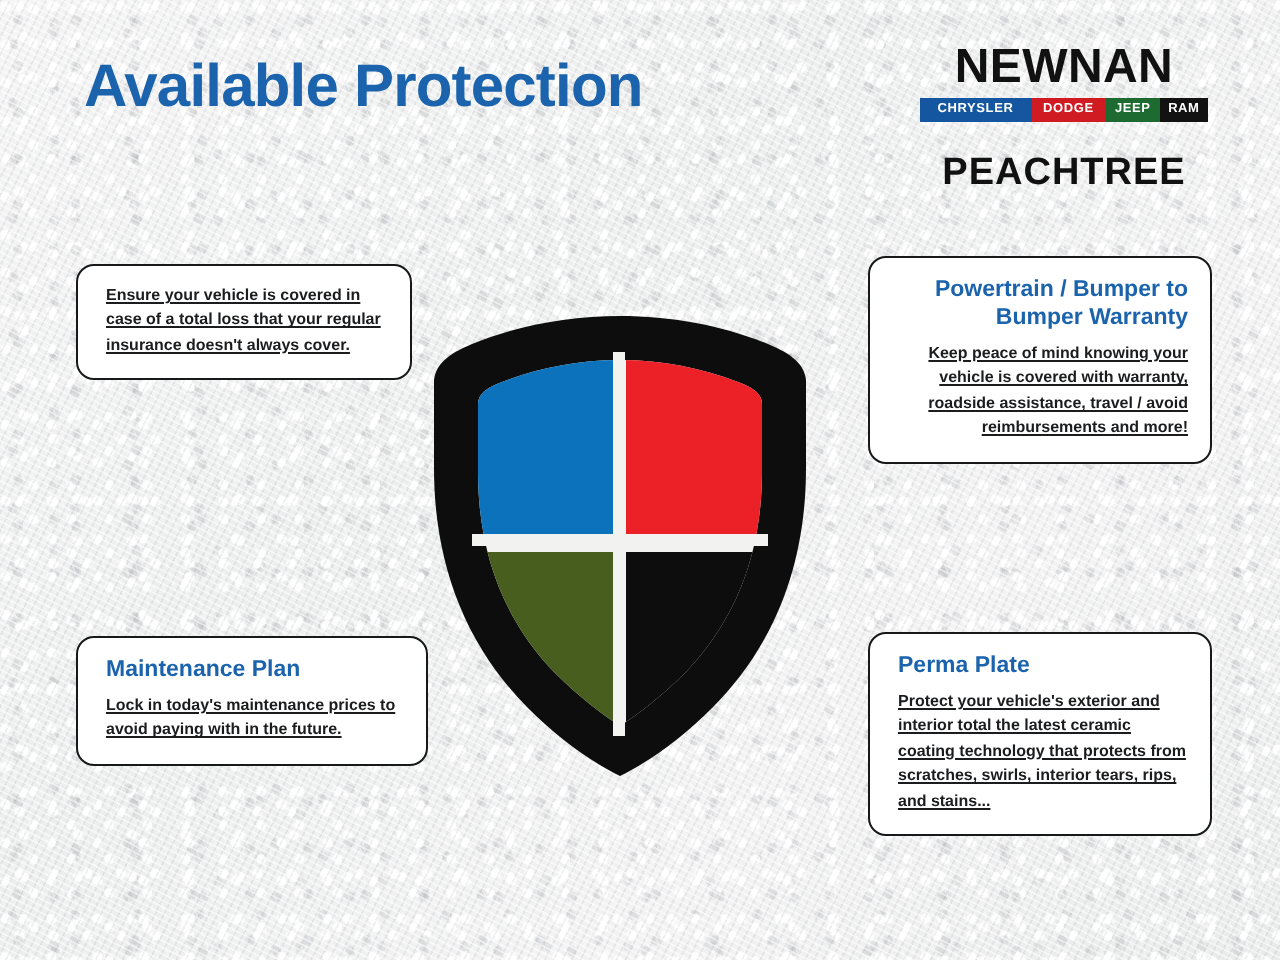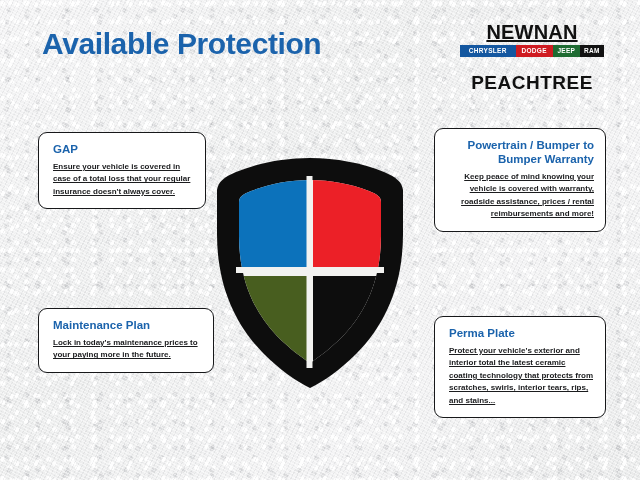--- a/index.html
+++ b/index.html
@@ -61,21 +61,21 @@
     text-align:center;
   }
   .logo-word {
     font-size:20px;
     font-weight:bold;
     color:#111111;
     letter-spacing:0.2px;
     line-height:1.0;
     white-space:nowrap;
   }
-  #logo-newnan { font-size:20px;text-decoration:underline; }
+  #logo-newnan { font-size:24px; }
   #logo-peachtree { font-size:19px; margin-top:16px; letter-spacing:0.5px; }
 
   #brand-bar {
     display:flex;
     width:100%;
     height:12px;
     margin:3px 0 2px 0;
     overflow:hidden;
   }
   .brand-seg {
@@ -113,21 +113,21 @@
   .card-body {
     color:#1b1c1e;
     font-size:8px;
     line-height:1.55;
     font-weight:bold;
     text-decoration:underline;
   }
 
   #card-gap          { left:38px;  top:132px; width:168px; }
   #card-powertrain   { left:434px; top:128px; width:172px;text-align:right; }
-  #card-maintenance  { left:38px;  top:308px; width:176px; }
+  #card-maintenance  { left:38px;  top:318px; width:176px; }
   #card-permaplate   { left:434px; top:316px; width:172px; }
 
   
   #shield-wrap {
     position:absolute;
     left:212px; top:156px;
     width:196px; height:234px;
     z-index:3;
   }
   #shield-wrap svg { display:block; width:100%; height:100%; }
@@ -144,32 +144,31 @@
     <div id="brand-bar">
       <div class="brand-seg brand-chrysler">CHRYSLER</div>
       <div class="brand-seg brand-dodge">DODGE</div>
       <div class="brand-seg brand-jeep">JEEP</div>
       <div class="brand-seg brand-ram">RAM</div>
     </div>
     <div class="logo-word" id="logo-peachtree">PEACHTREE</div>
   </div>
 
   <div class="card" id="card-gap">
-    <div class="card-title">GAP</div>
     <div class="card-body">Ensure your vehicle is covered in case of a total loss that your regular insurance doesn't always cover.</div>
   </div>
 
   <div class="card" id="card-powertrain">
     <div class="card-title">Powertrain / Bumper to Bumper Warranty</div>
-    <div class="card-body">Keep peace of mind knowing your vehicle is covered with warranty, roadside assistance, prices / rental reimbursements and more!</div>
+    <div class="card-body">Keep peace of mind knowing your vehicle is covered with warranty, roadside assistance, travel / avoid reimbursements and more!</div>
   </div>
 
   <div class="card" id="card-maintenance">
     <div class="card-title">Maintenance Plan</div>
-    <div class="card-body">Lock in today's maintenance prices to your paying more in the future.</div>
+    <div class="card-body">Lock in today's maintenance prices to avoid paying with in the future.</div>
   </div>
 
   <div class="card" id="card-permaplate">
     <div class="card-title">Perma Plate</div>
     <div class="card-body">Protect your vehicle's exterior and interior total the latest ceramic coating technology that protects from scratches, swirls, interior tears, rips, and stains...</div>
   </div>
 
   <div id="shield-wrap">
     <svg viewBox="0 0 196 234" xmlns="http://www.w3.org/2000/svg">
       <defs>

